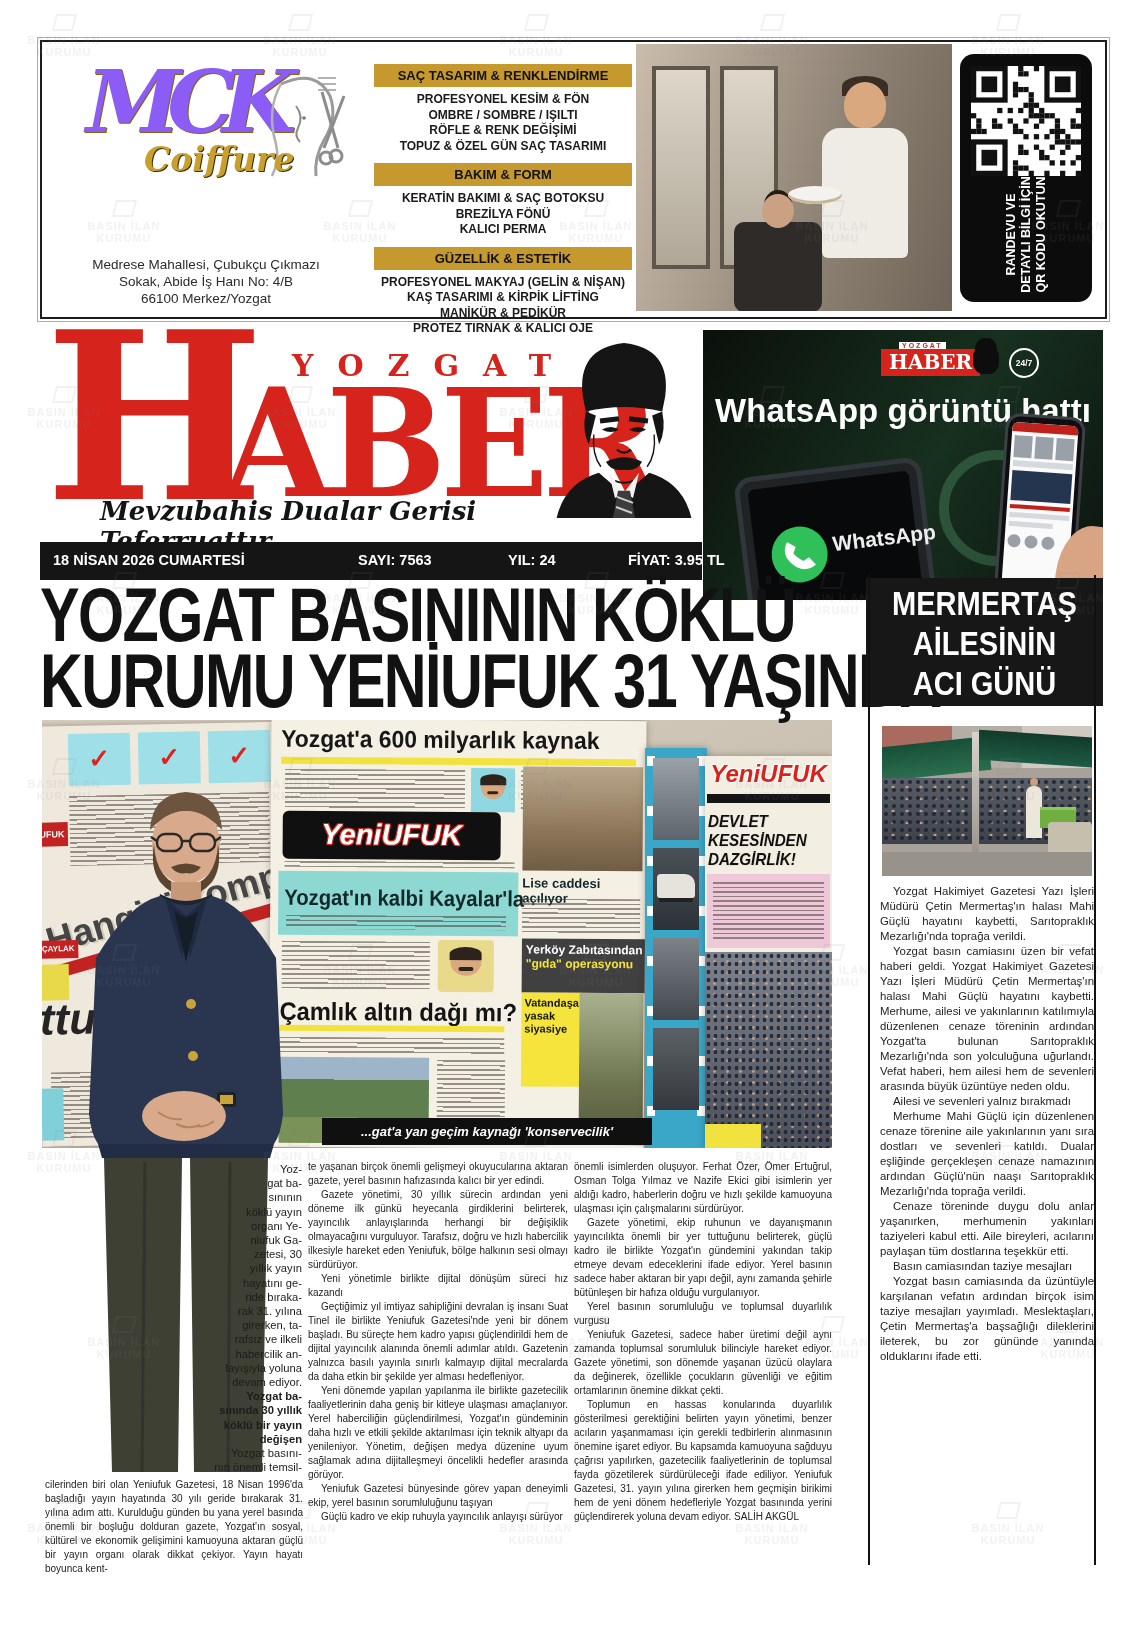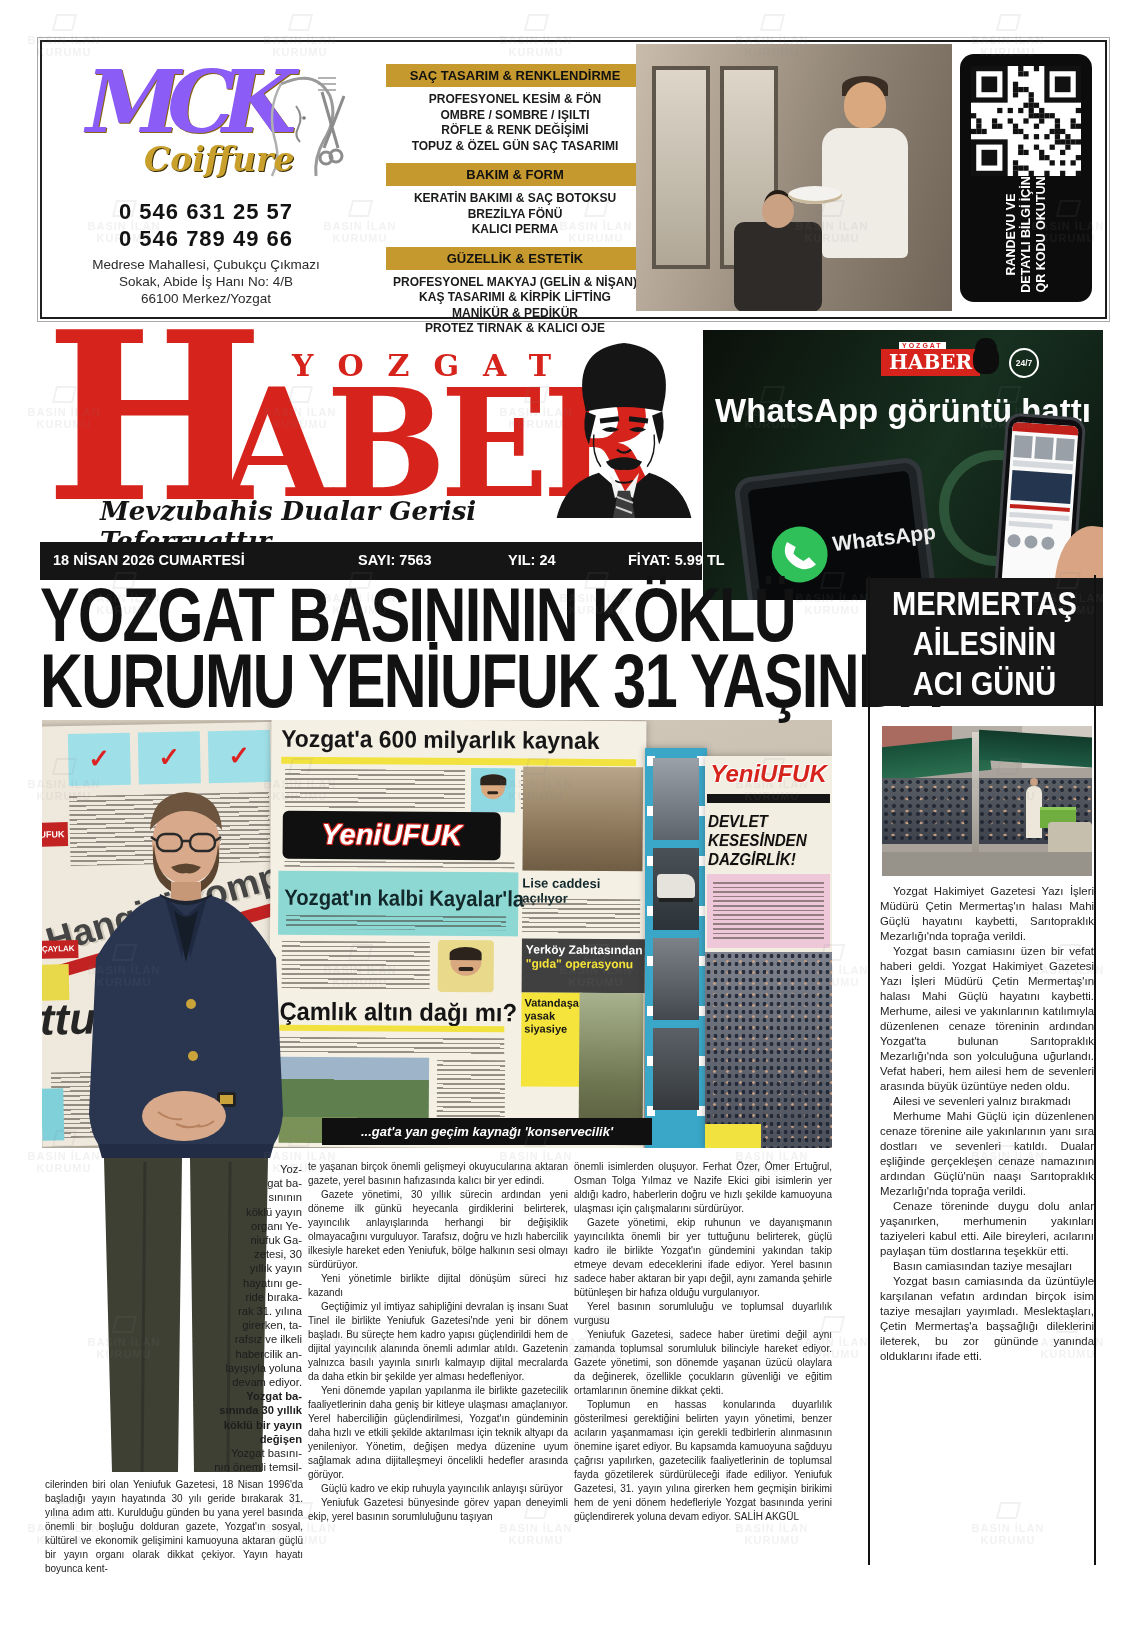--- a/index.html
+++ b/index.html
@@ -15,21 +15,21 @@
 
   
   .ad{left:40px;top:40px;width:1063px;height:275px;border:2px solid #1d1d1d;outline:1px solid #aaa;outline-offset:2px;background:#fff;}
   .ad-logo{left:14px;top:6px;width:300px;height:263px;}
   .mck{position:absolute;left:30px;top:14px;font-family:"DejaVu Serif",serif;font-style:italic;font-weight:bold;
        font-size:86px;color:#8b5cf6;letter-spacing:-14px;line-height:80px;text-shadow:1px 1px 0 #8a6410;}
   .coiffure{position:absolute;left:88px;top:92px;font-family:"DejaVu Serif",serif;font-style:italic;font-weight:bold;
        font-size:33px;color:#caa02c;text-shadow:1px 1px 0 #3a2f08;}
   .phones{position:absolute;left:0;top:150px;width:300px;text-align:center;font-weight:bold;font-size:22px;line-height:27px;color:#121212;letter-spacing:1px;}
   .addr{position:absolute;left:0;top:208px;width:300px;text-align:center;font-size:13.5px;line-height:17px;color:#2b2b2b;}
-  .ad-services{left:342px;top:0;width:262px;height:273px;}
+  .ad-services{left:330px;top:0;width:262px;height:273px;}
   .svc-h{background:#c5992e;color:#111;font-weight:bold;font-size:13px;text-align:center;padding:4px 2px;margin:0 2px;}
   .svc-items{text-align:center;font-weight:bold;font-size:12px;line-height:15.5px;color:#1a1a1a;padding:5px 0 9px 0;}
   .ad-photo{left:594px;top:2px;width:316px;height:267px;overflow:hidden;background:linear-gradient(105deg,#cabcab,#8e8274 60%,#6f6457);}
   .mirror{position:absolute;width:50px;height:195px;top:22px;background:linear-gradient(#ddd6c9,#b0a797);border:4px solid #5e564a;}
   .barber-head{position:absolute;left:208px;top:38px;width:42px;height:46px;border-radius:50% 50% 45% 45%;background:#d9a87f;}
   .barber-hair{position:absolute;left:206px;top:32px;width:46px;height:20px;border-radius:50% 50% 0 0;background:#3a2e24;}
   .barber-body{position:absolute;left:186px;top:84px;width:86px;height:130px;border-radius:18px 18px 6px 6px;background:#efece6;}
   .plate{position:absolute;left:152px;top:142px;width:54px;height:18px;border-radius:50%;background:#f4f2ee;box-shadow:inset 0 -3px 0 #c9b99a;}
   .chair{position:absolute;left:98px;top:178px;width:88px;height:90px;border-radius:10px;background:#2e2b28;}
   .client-head{position:absolute;left:126px;top:150px;width:32px;height:34px;border-radius:50%;background:#caa183;box-shadow:0 -6px 0 -2px #241c14;}
@@ -158,24 +158,20 @@
         <path d="M55 18 Q90 2 104 30 Q112 52 98 74 Q88 92 90 110" fill="none" stroke="#9a9a9a" stroke-width="3"></path>
         <path d="M55 18 Q40 44 50 78 Q54 94 46 110" fill="none" stroke="#b0b0b0" stroke-width="2.5"></path>
         <path d="M70 40 q8 10 2 22 q-4 8 2 14" fill="none" stroke="#8c8c8c" stroke-width="2"></path>
         <circle cx="78" cy="52" r="1.8" fill="#777"></circle>
         <path d="M96 26 l16 56 M118 30 l-20 52" stroke="#8c8c8c" stroke-width="3" fill="none"></path>
         <circle cx="110" cy="90" r="6" fill="none" stroke="#8c8c8c" stroke-width="3"></circle>
         <circle cx="100" cy="92" r="6" fill="none" stroke="#8c8c8c" stroke-width="3"></circle>
         <path d="M92 12 h18 m-18 6 h18 m-18 6 h18" stroke="#9a9a9a" stroke-width="1.5"></path>
       </svg>
       <div class="coiffure">Coiffure</div>
-      <div class="phones">
-        <div>0 546 631 25 57</div>
-        <div>0 546 789 49 66</div>
-      </div>
       <div class="addr">
 
       <div>Medrese Mahallesi, Çubukçu Çıkmazı</div>
           <div>Sokak, Abide İş Hanı No: 4/B</div>
           <div>66100 Merkez/Yozgat</div>
         </div>
     </div>
 
     <div class="abs ad-services">
       <div style="height:22px"></div>
@@ -381,21 +377,21 @@
         <div class="ph-thumb" style="left:37px;top:112px;width:13px;height:13px;border-radius:50%"></div>
       </div>
     </div>
     <div class="hand"></div>
   </div>
 
   <div class="abs infobar">
     <span style="left:13px">18 NİSAN 2026 CUMARTESİ</span>
     <span style="left:318px">SAYI: 7563</span>
     <span style="left:468px">YIL: 24</span>
-    <span style="left:588px">FİYAT: 5.99 TL</span>
+    <span style="left:588px">FİYAT: 3.95 TL</span>
   </div>
 
   <div class="abs headline">
     <div class="hl-line">YOZGAT BASINININ KÖKLÜ</div>
     <div class="hl-line">KURUMU YENİUFUK 31 YAŞINDA</div>
   </div>
 
   <div class="abs obit-box">
     <div style="height:6px"></div>
 
@@ -560,22 +556,22 @@
     </div>
   <div class="abs bodytext col1rest">cilerinden biri olan Yeniufuk Gazetesi, 18 Nisan 1996'da başladığı yayın hayatında 30 yılı geride bırakarak 31. yılına adım attı. Kurulduğu günden bu yana yerel basında önemli bir boşluğu dolduran gazete, Yozgat'ın sosyal, kültürel ve ekonomik gelişimini kamuoyuna aktaran güçlü bir yayın organı olarak dikkat çekiyor. Yayın hayatı boyunca kent-</div>
 
   <div class="abs bodytext col2">
 
   <p class="para ni">te yaşanan birçok önemli gelişmeyi okuyucularına aktaran gazete, yerel basının hafızasında kalıcı bir yer edindi.</p>
       <p class="para">Gazete yönetimi, 30 yıllık sürecin ardından yeni döneme ilk günkü heyecanla girdiklerini belirterek, yayıncılık anlayışlarında herhangi bir değişiklik olmayacağını vurguluyor. Tarafsız, doğru ve hızlı habercilik ilkesiyle hareket eden Yeniufuk, bölge halkının sesi olmayı sürdürüyor.</p>
       <p class="para">Yeni yönetimle birlikte dijital dönüşüm süreci hız kazandı</p>
       <p class="para">Geçtiğimiz yıl imtiyaz sahipliğini devralan iş insanı Suat Tinel ile birlikte Yeniufuk Gazetesi'nde yeni bir dönem başladı. Bu süreçte hem kadro yapısı güçlendirildi hem de dijital yayıncılık alanında önemli adımlar atıldı. Gazetenin yalnızca basılı yayınla sınırlı kalmayıp dijital mecralarda da daha etkin bir şekilde yer alması hedefleniyor.</p>
       <p class="para">Yeni dönemde yapılan yapılanma ile birlikte gazetecilik faaliyetlerinin daha geniş bir kitleye ulaşması amaçlanıyor. Yerel haberciliğin güçlendirilmesi, Yozgat'ın gündeminin daha hızlı ve etkili şekilde aktarılması için teknik altyapı da yenileniyor. Yönetim, değişen medya düzenine uyum sağlamak adına dijitalleşmeyi öncelikli hedefler arasında görüyor.</p>
+      <p class="para">Yeniufuk Gazetesi bünyesinde görev yapan deneyimli ekip, yerel basının sorumluluğunu taşıyan</p>
       <p class="para">Güçlü kadro ve ekip ruhuyla yayıncılık anlayışı sürüyor</p>
-      <p class="para">Yeniufuk Gazetesi bünyesinde görev yapan deneyimli ekip, yerel basının sorumluluğunu taşıyan</p>
     </div>
 
   <div class="abs bodytext col3">
 
   <p class="para ni">önemli isimlerden oluşuyor. Ferhat Özer, Ömer Ertuğrul, Osman Tolga Yılmaz ve Nazife Ekici gibi isimlerin yer aldığı kadro, haberlerin doğru ve hızlı şekilde kamuoyuna ulaşması için çalışmalarını sürdürüyor.</p>
       <p class="para">Gazete yönetimi, ekip ruhunun ve dayanışmanın yayıncılıkta önemli bir yer tuttuğunu belirterek, güçlü kadro ile birlikte Yozgat'ın gündemini yakından takip etmeye devam edeceklerini ifade ediyor. Yerel basının sadece haber aktaran bir yapı değil, aynı zamanda şehirle bütünleşen bir hafıza olduğu vurgulanıyor.</p>
       <p class="para">Yerel basının sorumluluğu ve toplumsal duyarlılık vurgusu</p>
       <p class="para">Yeniufuk Gazetesi, sadece haber üretimi değil aynı zamanda toplumsal sorumluluk bilinciyle hareket ediyor. Gazete yönetimi, son dönemde yaşanan üzücü olaylara da değinerek, özellikle çocukların güvenliği ve eğitim ortamlarının önemine dikkat çekti.</p>
       <p class="para">Toplumun en hassas konularında duyarlılık gösterilmesi gerektiğini belirten yayın yönetimi, benzer acıların yaşanmaması için gerekli tedbirlerin alınmasının önemine işaret ediyor. Bu kapsamda kamuoyuna sağduyu çağrısı yapılırken, gazetecilik faaliyetlerinin de toplumsal fayda gözetilerek sürdürüleceği ifade ediliyor. Yeniufuk Gazetesi, 31. yayın yılına girerken hem geçmişin birikimi hem de yeni dönem hedefleriyle Yozgat basınında yerini güçlendirerek yoluna devam ediyor. SALİH AKGÜL</p>
     </div>

